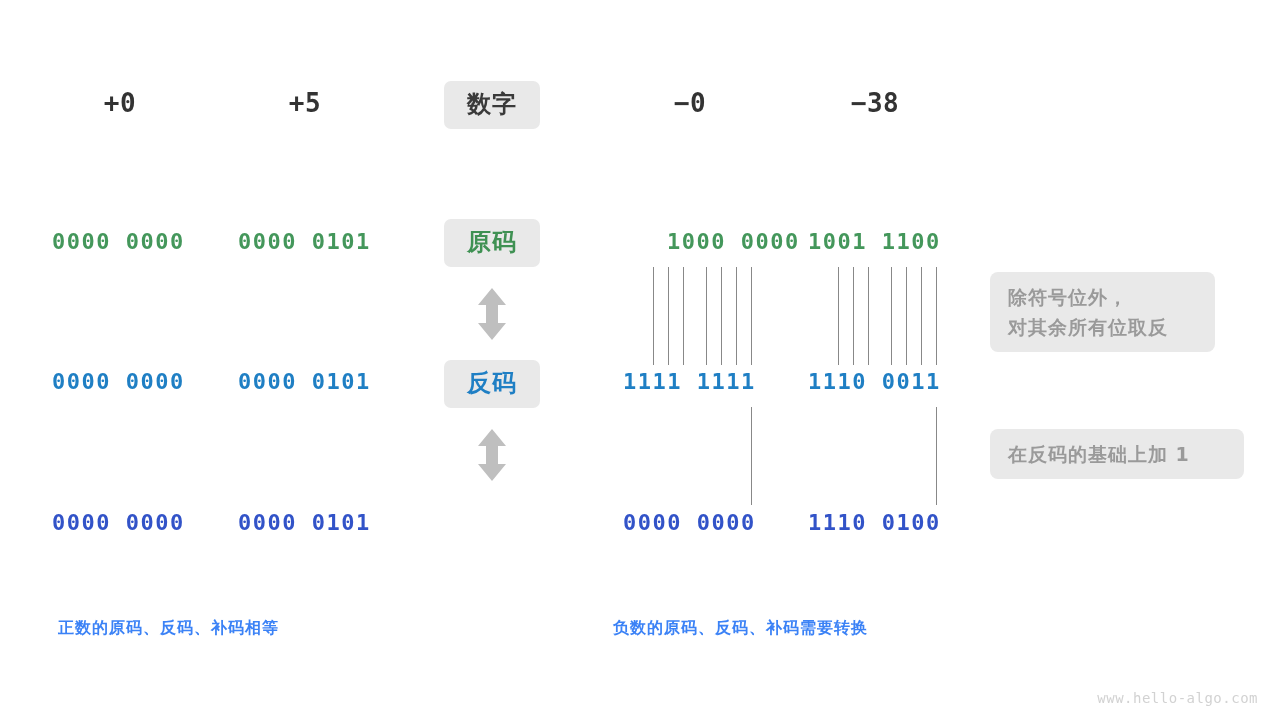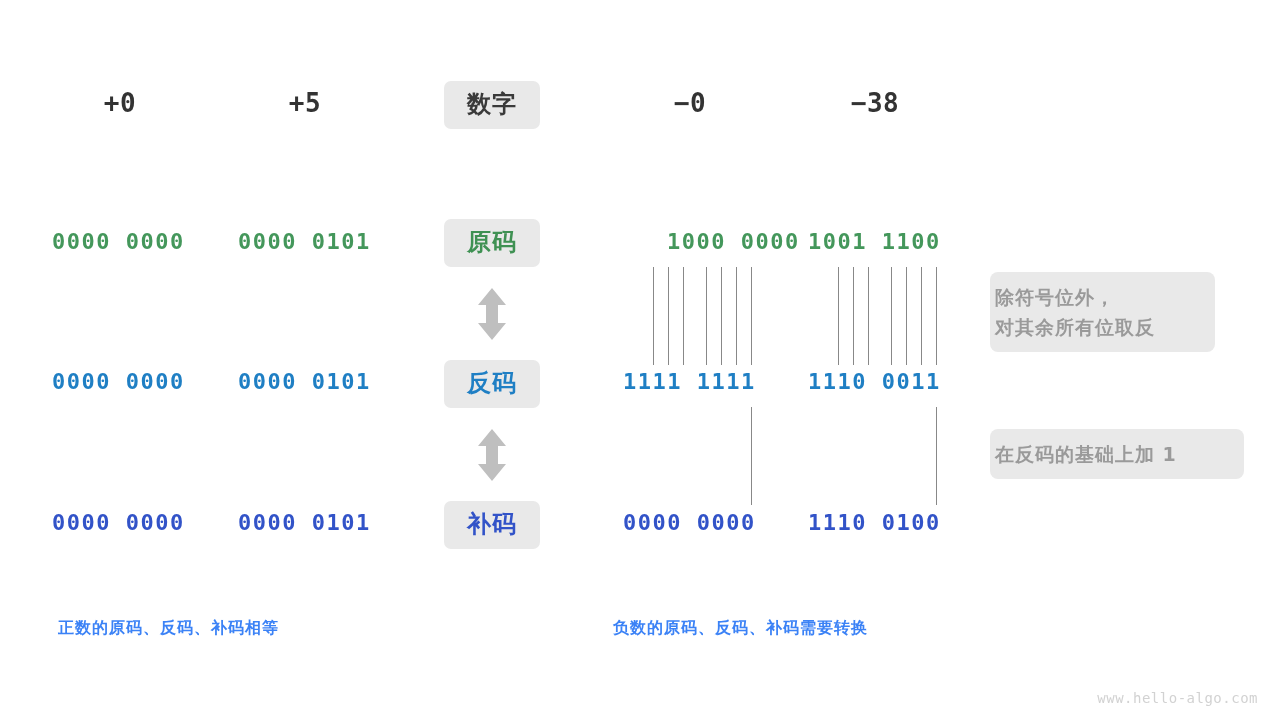--- a/index.html
+++ b/index.html
@@ -81,21 +81,21 @@
   
   .note {
     position: absolute;
     background: #e9e9e9;
     border-radius: 8px;
     color: #9a9a9a;
     font-size: 19px;
     font-weight: bold;
     line-height: 30px;
     letter-spacing: 1px;
-    padding: 10px 5px;
+    padding: 10px 18px;
     white-space: pre-line;
   }
 
   
   .caption {
     position: absolute;
     color: #3b82f6;
     font-size: 16px;
     font-weight: bold;
     letter-spacing: 1px;
@@ -162,21 +162,20 @@
   <div class="vline" style="left:936px; top:407px; height:98px;"></div>
 
   <div class="dbl-arrow" style="left:475px; top:429px;">
     <svg width="34" height="52" viewBox="0 0 34 52" xmlns="http://www.w3.org/2000/svg">
       <polygon points="17,0 31,17 23,17 23,35 31,35 17,52 3,35 11,35 11,17 3,17" fill="#bfbfbf"></polygon>
     </svg>
   </div>
 
   <div class="bits indigo" style="left:52px;  top:510px;">0000 0000</div>
   <div class="bits indigo" style="left:238px; top:510px;">0000 0101</div>
-  <div class="badge indigo" style="left:444px; top:501px;">补码</div>
   <div class="bits indigo" style="left:623px; top:510px;">0000 0000</div>
   <div class="bits indigo" style="left:808px; top:510px;">1110 0100</div>
 
   <div class="note" style="left:990px; top:272px; width:225px;">除符号位外，
 对其余所有位取反</div>
   <div class="note" style="left:990px; top:429px; width:254px;">在反码的基础上加  1</div>
 
   <div class="caption" style="left:58px;  top:618px;">正数的原码、反码、补码相等</div>
   <div class="caption" style="left:613px; top:618px;">负数的原码、反码、补码需要转换</div>
 

